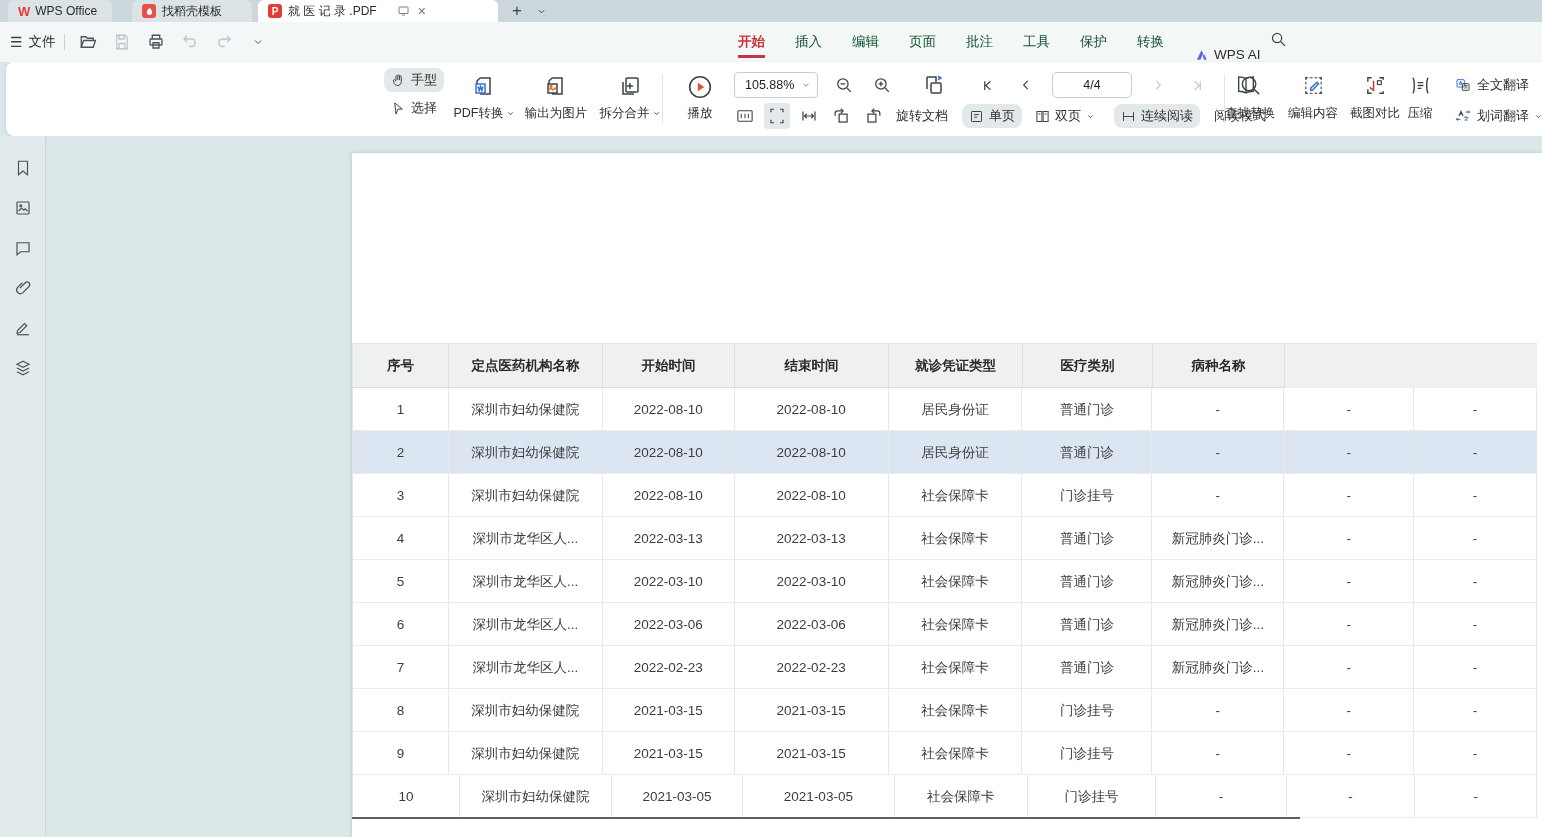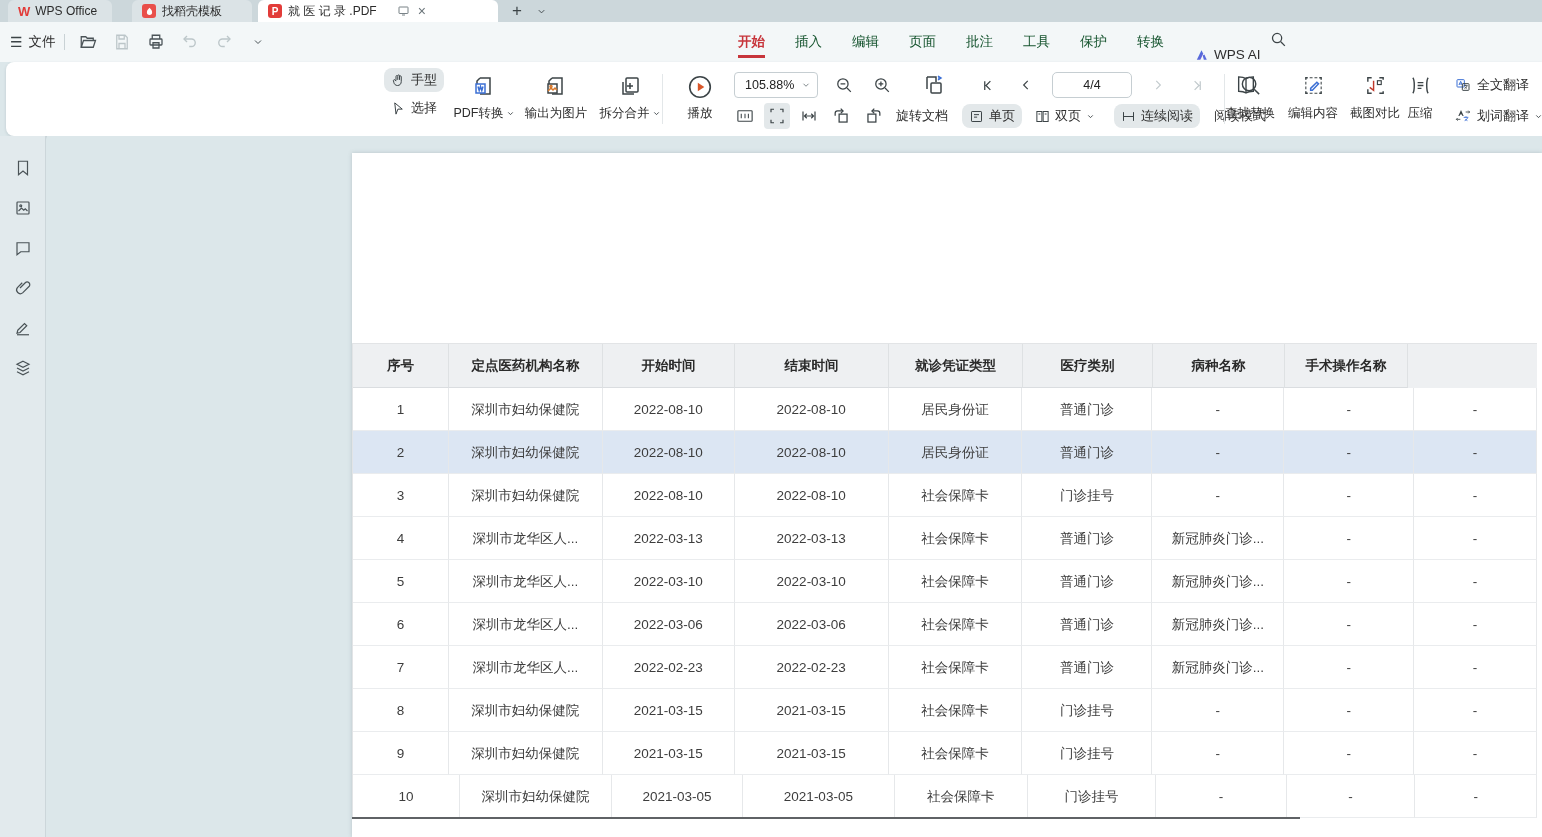--- a/index.html
+++ b/index.html
@@ -487,21 +487,20 @@
       <div class="page">
         <div class="dtable">
           <div class="thead">
               <div class="th" style="width: 96px;">序号</div>
               <div class="th" style="width: 154px;">定点医药机构名称</div>
               <div class="th" style="width: 132px;">开始时间</div>
               <div class="th" style="width: 154px;">结束时间</div>
               <div class="th" style="width: 134px;">就诊凭证类型</div>
               <div class="th" style="width: 130px;">医疗类别</div>
               <div class="th" style="width: 132px;">病种名称</div>
-              <div class="th" style="width: 123px;">手术操作名称</div>
             </div>
           <div>
               <div class="tr">
                 <div class="td" style="width: 96px;">1</div>
                 <div class="td" style="width: 154px;">深圳市妇幼保健院</div>
                 <div class="td" style="width: 132px;">2022-08-10</div>
                 <div class="td" style="width: 154px;">2022-08-10</div>
                 <div class="td" style="width: 134px;">居民身份证</div>
                 <div class="td" style="width: 130px;">普通门诊</div>
                 <div class="td" style="width: 132px;">-</div>

